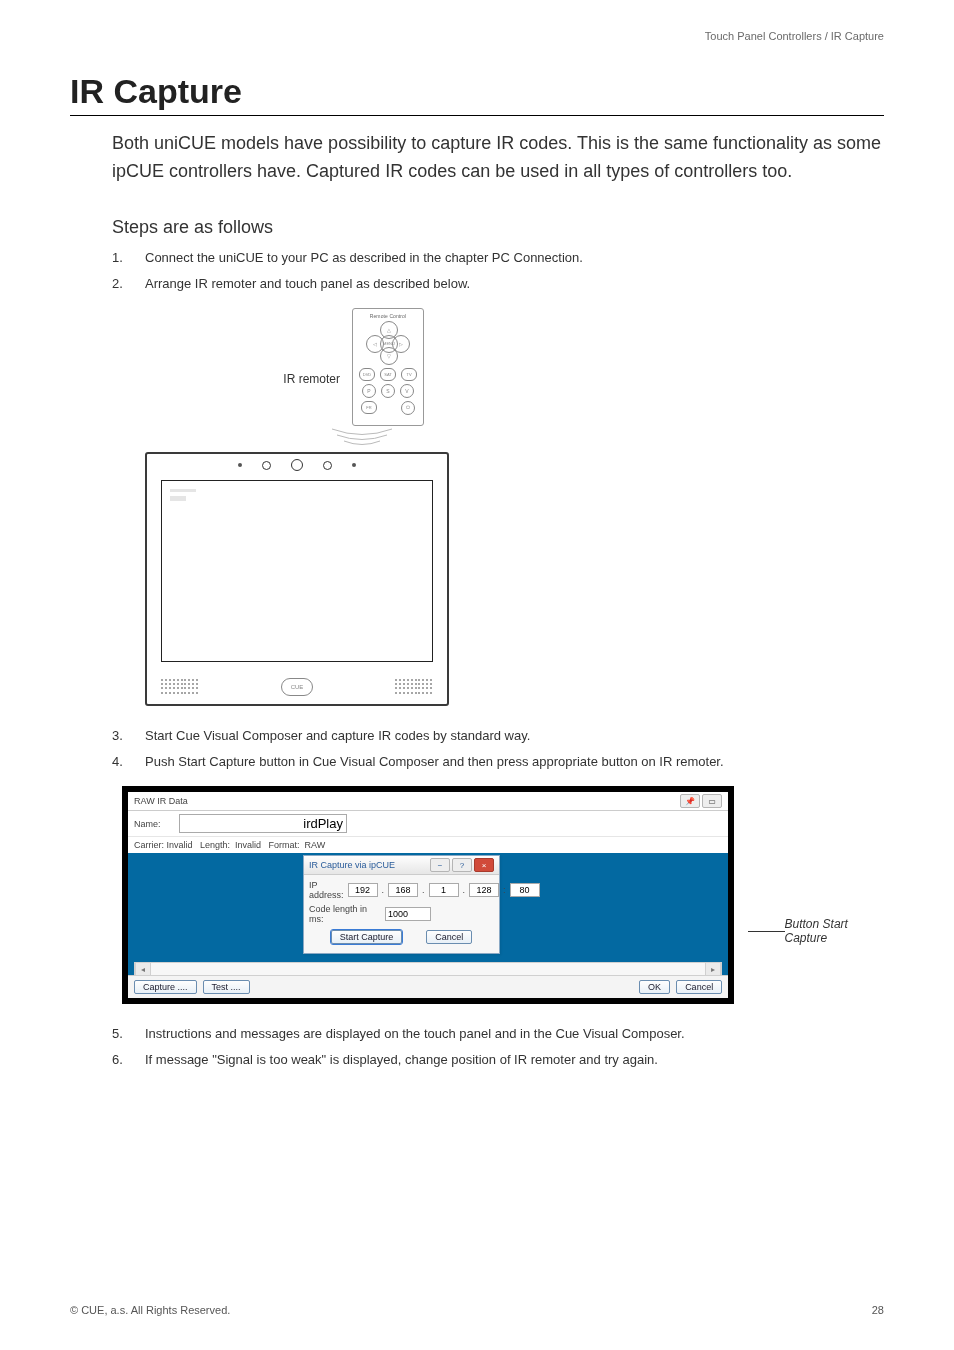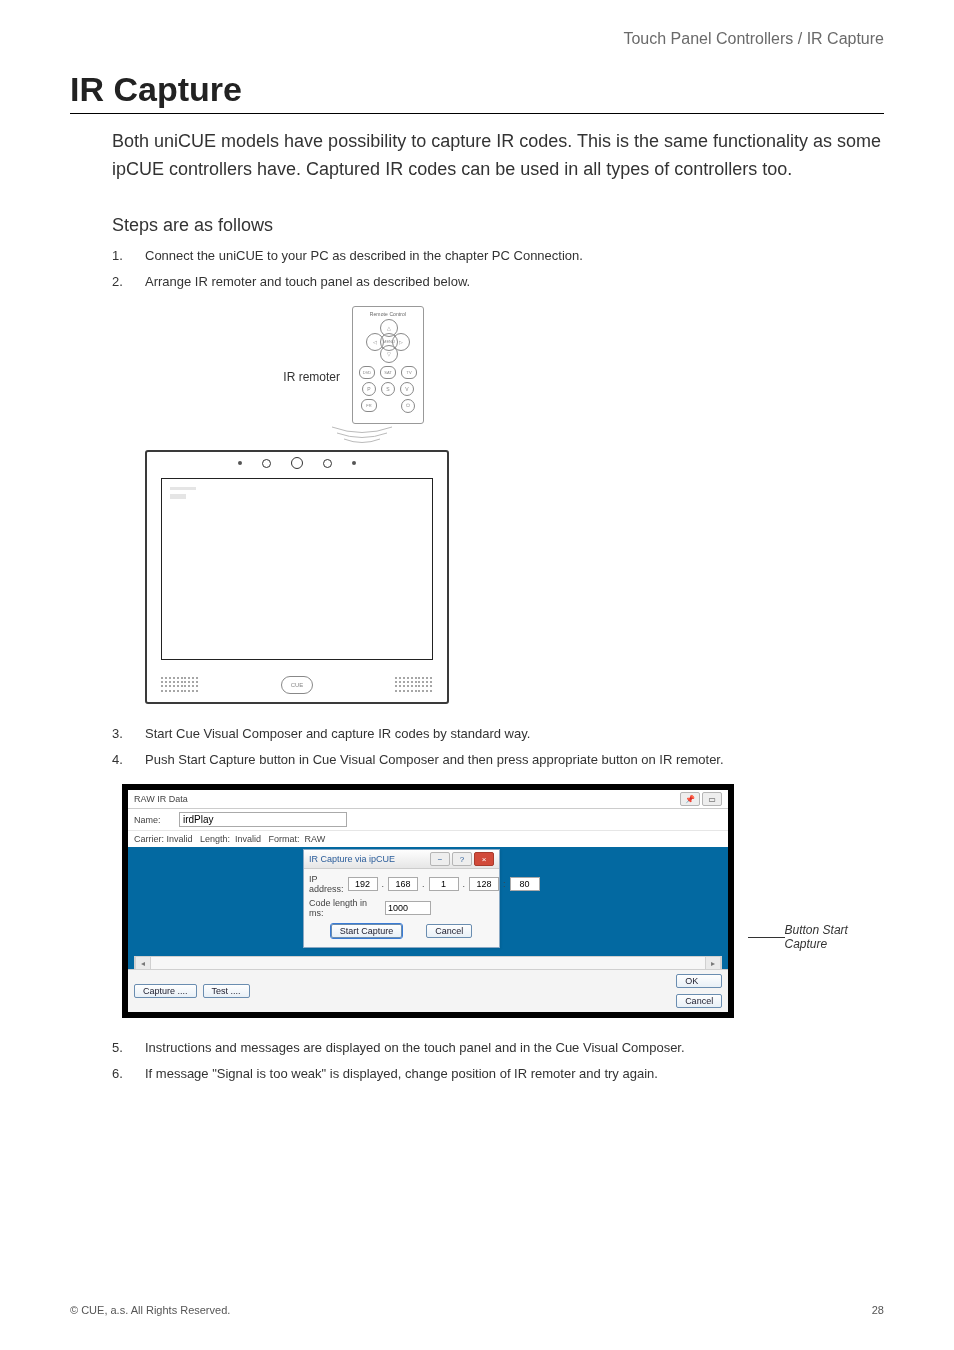--- a/index.html
+++ b/index.html
@@ -14,23 +14,23 @@
   }
   .page {
     position: relative;
     width: 954px;
     height: 1350px;
     box-sizing: border-box;
     padding: 30px 70px 40px 70px;
   }
   .header {
     text-align: right;
-    font-size: 16px;
+    font-size: 11px;
     color: #6a6a6a;
-    margin-bottom: 22px;
+    margin-bottom: 30px;
   }
   .h1 {
     font-size: 34px;
     font-weight: 700;
     color: #222;
     margin: 18px 0 0 0;
   }
   .hr {
     border: none;
     border-bottom: 1px solid #000;
@@ -149,37 +149,37 @@
   }
   .figure2 {
     width:660px;border:6px solid #000000;background:#f4f4f4;
     font-size:9px;color:#444;
   }
   .f2-title{background:#fff;border-bottom:1px solid #ccc;padding:2px 6px;display:flex;justify-content:space-between;align-items:center;}
   .f2-winbtns{display:flex;gap:2px;}
   .f2-winbtns .wb{width:18px;height:12px;border:1px solid #b5b5b5;background:#eee;font-size:8px;display:flex;align-items:center;justify-content:center;border-radius:2px;}
   .f2-row{display:flex;align-items:center;padding:3px 6px;background:#fff;border-bottom:1px solid #e6e6e6;gap:15px;}
   .f2-row .lbl{min-width:30px;}
-  .f2-row input{border:1px solid #aaa;background:#fff;font-size:10px;padding:1px 3px;}
+  .f2-row input{border:1px solid #aaa;background:#fff;font-size:13px;padding:1px 3px;text-align:right;}
   .f2-body{background:#0369a1;padding:4px 6px 14px 6px;position:relative;height:104px;}
   .f2-inner{position:absolute;top:2px;left:175px;width:195px;border:1px solid #8aa9c5;background:#f2f2f2;box-shadow:1px 1px 2px rgba(0,0,0,.08);}
   .f2-inner .inner-title{background:linear-gradient(#fefefe,#e6e6e6);border-bottom:1px solid #ccc;padding:2px 5px;display:flex;justify-content:space-between;align-items:center;color:#2a5c9a;font-size:9px;}
   .f2-inner .inner-title .wb.close{background:#d14a3a;color:#fff;border-color:#a83b2d;}
   .f2-inner .inner-body{padding:5px;background:#f7f7f7;}
   .f2-inner .irow{display:flex;align-items:center;margin-bottom:4px;gap:4px;}
   .f2-inner .irow .il{width:72px;}
   .f2-inner .irow input{width:24px;border:1px solid #aaa;font-size:9px;padding:1px 2px;background:#fff;text-align:center;}
   .f2-inner .irow .colon{width:4px;text-align:center;}
   .f2-inner .btnrow{display:flex;justify-content:center;gap:24px;padding:2px 0 4px 0;}
   .f2-btn{border:1px solid #6a8db0;border-radius:2px;background:linear-gradient(#fefefe,#e8f0f7);padding:1px 8px;font-size:9px;color:#223;cursor:pointer;}
   .f2-foot{display:flex;justify-content:space-between;align-items:center;padding:4px 6px;background:#f4f4f4;border-top:1px solid #ccc;position:relative;}
   .f2-foot .hscroll{position:absolute;top:-14px;left:6px;right:6px;height:12px;border:1px solid #d0d0d0;background:#f7f7f7;display:flex;justify-content:space-between;}
   .f2-foot .hscroll .harrow{width:14px;height:100%;background:#eaeaea;border-left:1px solid #d0d0d0;border-right:1px solid #d0d0d0;font-size:8px;display:flex;align-items:center;justify-content:center;color:#777;}
   .f2-foot .left{display:flex;gap:6px;}
-  .f2-foot .right{display:flex;gap:6px;flex-direction:column;}
+  .f2-foot .right{display:flex;gap:6px;}
   .callout-line{width:40px;height:0;border-top:1px solid #333;}
   .callout-text{font-size:12px;color:#333;}
   .footer {
     position:absolute;bottom:34px;left:70px;right:70px;
     display:flex;justify-content:space-between;font-size:11px;color:#555;
   }
 </style>
 </head>
 <body>
 

